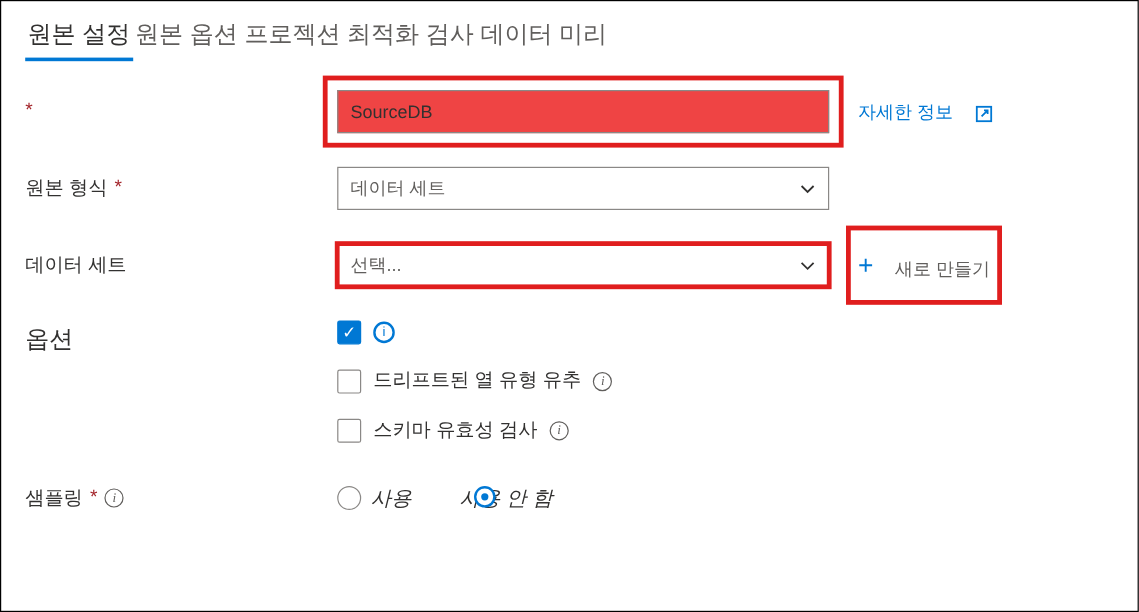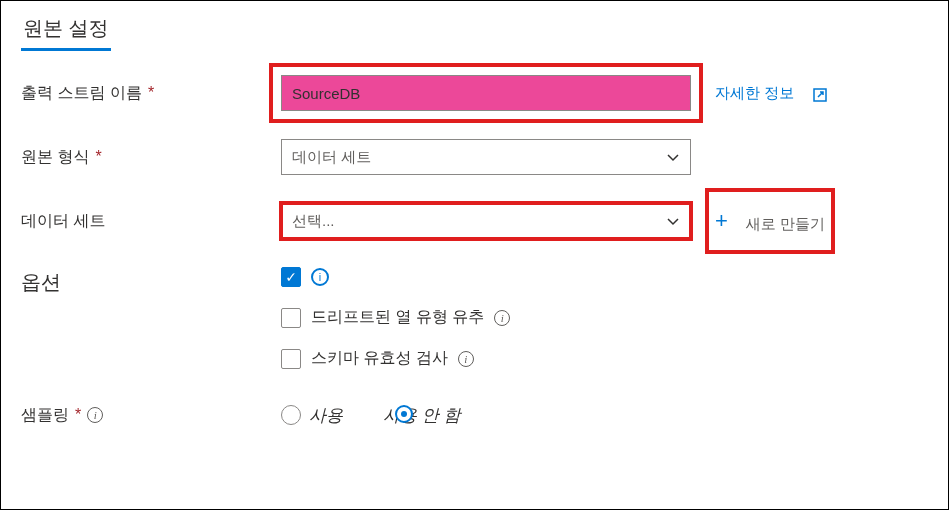--- a/index.html
+++ b/index.html
@@ -57,21 +57,21 @@
       width: 410px;
       position: relative;
     }
     .input-text {
       width: 100%;
       height: 36px;
       border: 1px solid #8a8886;
       padding: 0 10px;
       font-size: 15px;
       color: #323130;
-      background: #ec4899;
+      background: #ef4444;
     }
     .select-box {
       width: 100%;
       height: 36px;
       border: 1px solid #8a8886;
       padding: 0 10px;
       font-size: 15px;
       color: #605e5c;
       background: #fff;
       display: flex;
@@ -212,27 +212,27 @@
       font-size: 22px;
       color: #0078d4;
       font-weight: 300;
     }
   </style>
 </head>
 <body>
 
 <div class="tabs">
   <div class="tab active">원본 설정</div>
+  <div class="tab">원본 옵션 프로젝션 최적화 검사 데이터 미리</div>
 </div>
 
 <div class="form-area">
 
   <div class="form-row">
     <div class="form-label">
-      <span>출력 스트림 이름</span>
       <span class="required">*</span>
     </div>
     <div class="field-wrap highlight-box-red highlight-1">
       <input class="input-text" type="text" value="SourceDB" style="">
     </div>
     <div class="right-action">
       <span>자세한 정보</span>
       <svg class="link-icon" viewBox="0 0 16 16">
         <rect x="2" y="2" width="12" height="12"></rect>
         <path d="M6 10 L11 5 M8 5 L11 5 L11 8"></path>

